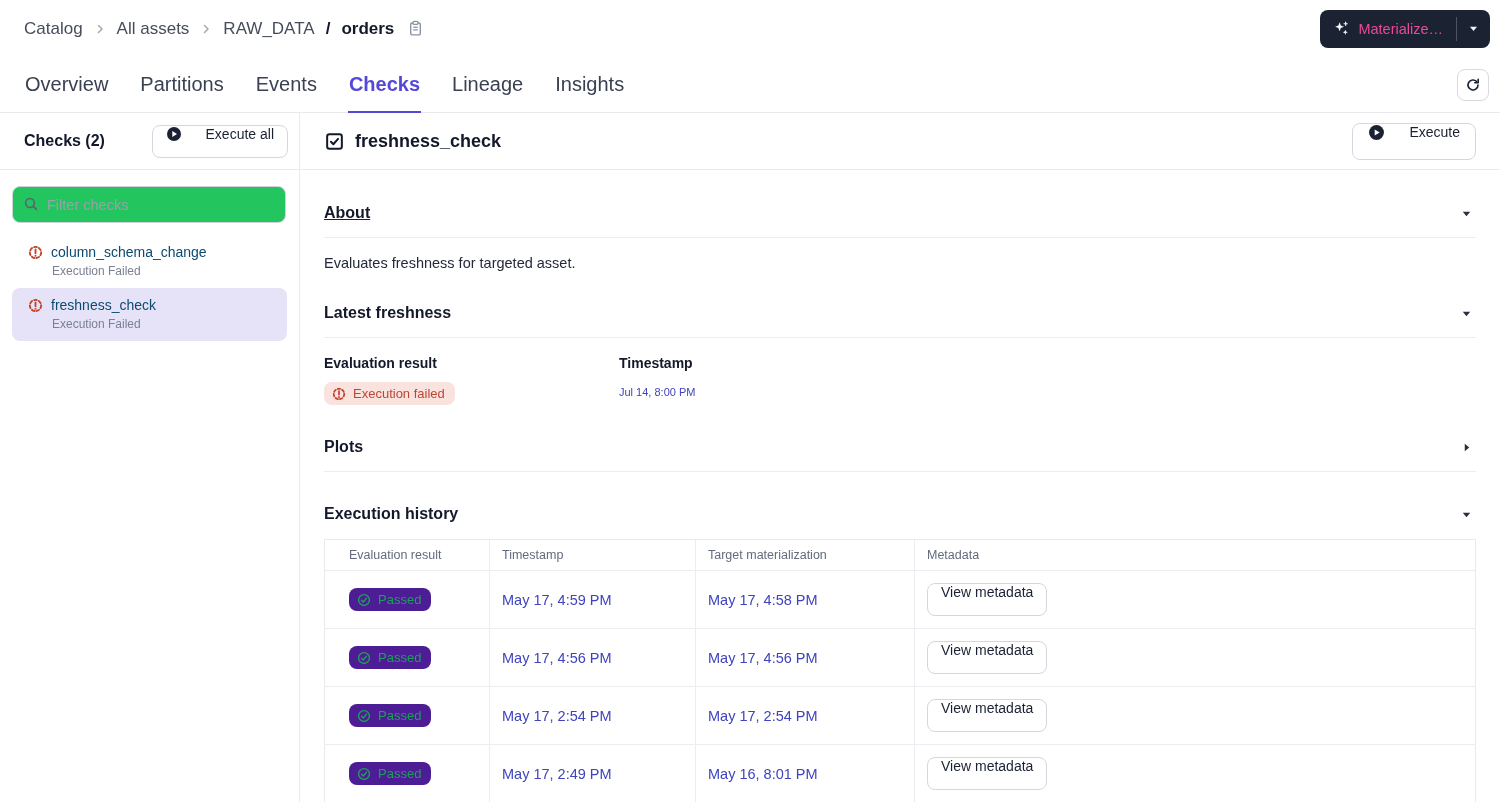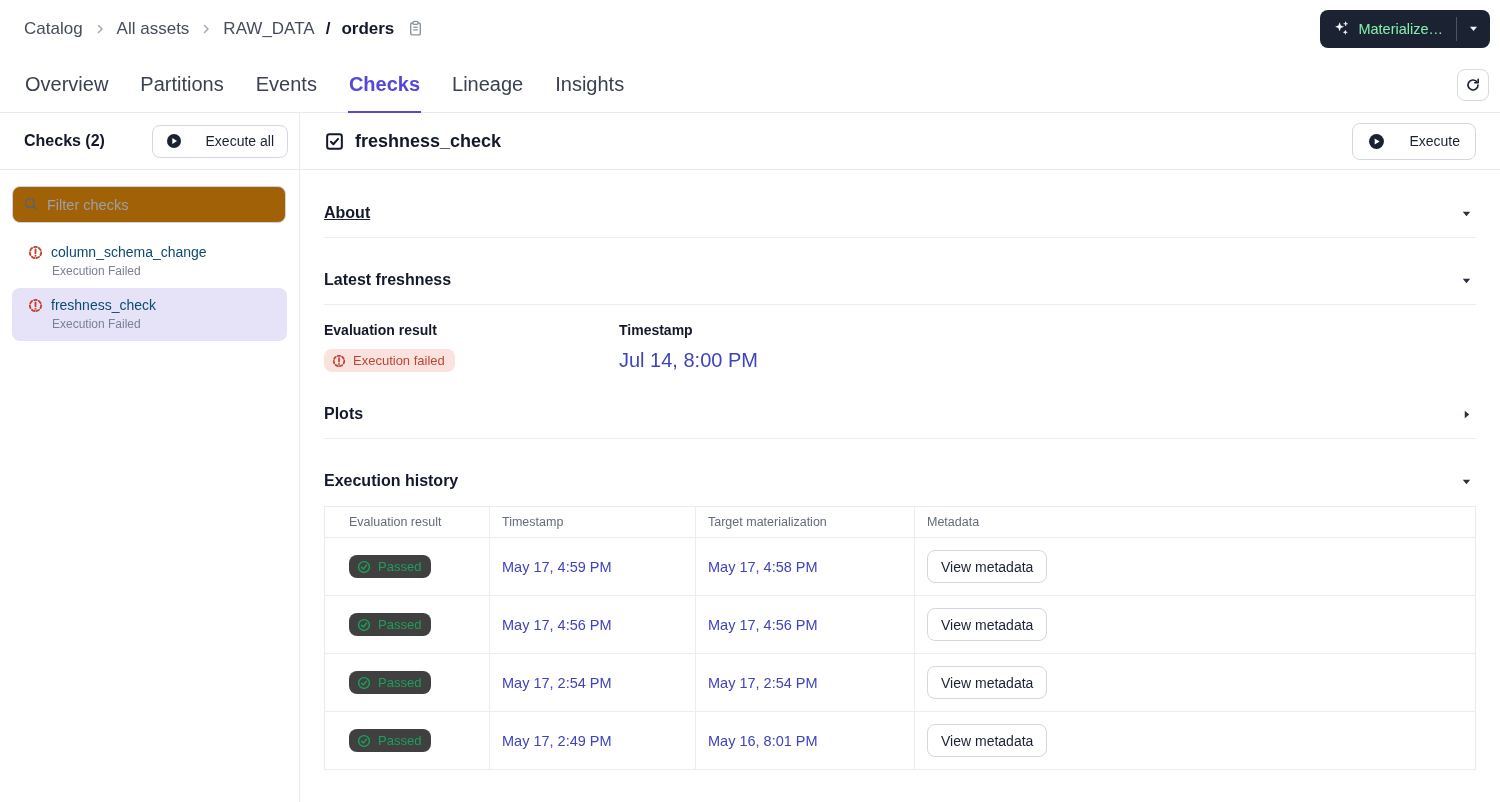--- a/index.html
+++ b/index.html
@@ -9,45 +9,45 @@
     font-family:"Liberation Sans","DejaVu Sans",sans-serif; color:#1A2133;
   }
   .icon { display:inline-flex; align-items:center; justify-content:center; line-height:0; }
 
   
   .topbar { height:57px; display:flex; align-items:center; justify-content:space-between; padding:0 10px 0 24px;gap:12px; }
   .breadcrumb { display:flex; align-items:center; gap:11px; font-size:17px; color:#454C5B; font-weight:500; }
   .crumb { cursor:pointer; }
   .crumb-asset { color:#13192B; font-weight:700; }
   .crumb-slash { color:#13192B; font-weight:700; }
-  .mat-btn { display:flex; align-items:stretch; background:#1B2333; border-radius:8px; color:#86efac; height:38px; overflow:hidden; cursor:pointer; }
+  .mat-btn { display:flex; align-items:stretch; background:#1B2333; border-radius:8px; color:#ec4899; height:38px; overflow:hidden; cursor:pointer; }
   .mat-main { display:flex; align-items:center; gap:8px; padding:0 13px; font-size:14.5px; font-weight:500; }
   .mat-divider { width:1px; background:rgba(255,255,255,0.22); margin:7px 0; }
   .mat-caret { display:flex; align-items:center; padding:0 11px; }
 
   
   .tabsbar { height:56px; display:flex; align-items:center; justify-content:space-between; padding:0 11px 0 24px; border-bottom:1px solid #E9E9EE; }
   .tab-list { display:flex; gap:30px; height:100%; align-items:stretch; }
   .tab { position:relative; background:none; border:none; font-family:inherit; font-size:20px; font-weight:500; color:#3A4152; padding:0 1px; cursor:pointer; }
   .tab.active { color:#5548D9; font-weight:700; }
   .tab.active::after { content:''; position:absolute; left:0; right:0; bottom:-1px; height:2px; background:#5548D9; }
   .icon-btn { width:32px; height:32px; border:1px solid #D9D9E0; border-radius:8px; background:#fff; display:flex; align-items:center; justify-content:center; cursor:pointer; }
 
   
   .layout { display:flex; height:689px; }
   .sidebar { width:300px; flex-shrink:0; border-right:1px solid #E9E9EE; }
   .sidebar-head { height:57px; display:flex; align-items:center; justify-content:space-between; padding:0 11px 0 24px; border-bottom:1px solid #E9E9EE; }
   .sidebar-title { font-size:16px; font-weight:700; color:#13192B; }
 
-  .btn { display:inline-flex; align-items:center; gap:24px; background:#fff; border:1px solid #D6D6DE; border-radius:8px; font-family:inherit; font-size:14px; color:#1A2133; cursor:pointer; }
+  .btn { display:inline-flex; align-items:flex-start; gap:24px; background:#fff; border:1px solid #D6D6DE; border-radius:8px; font-family:inherit; font-size:14px; color:#1A2133; cursor:pointer; }
   .btn-sm { height:33px; padding:0 13px; }
   .btn-md { height:37px; padding:0 15px; }
 
   .filter-wrap { margin:16px 13px 12px 12px; position:relative; }
-  .filter-input { width:100%; height:37px; border:1px solid #D2D2DA; border-radius:8px; padding:0 10px 0 34px; font-family:inherit; font-size:14.5px; color:#1A2133; outline:none; background:#a16207; }
+  .filter-input { width:100%; height:37px; border:1px solid #D2D2DA; border-radius:8px; padding:0 10px 0 34px; font-family:inherit; font-size:14.5px; color:#1A2133; outline:none; background:#22c55e; }
   .filter-input::placeholder { color:#9AA0AC; }
   .search-icon { position:absolute; left:11px; top:10px; }
 
   .check-item { margin:0 12px; padding:9px 10px 10px 16px; border-radius:8px; cursor:pointer; }
   .check-item.selected { background:#E6E3F8; }
   .check-row { display:flex; align-items:center; gap:8px; }
   .check-name { font-size:14px; font-weight:500; color:#0c4a6e; }
   .check-status { margin-left:24px; margin-top:4px; font-size:12px; color:#7A8193; }
 
   
@@ -58,25 +58,25 @@
 
   .sec-head { display:flex; justify-content:space-between; align-items:center; margin:33px 0 15px; }
   .sec-head.first { margin-top:34px;text-decoration:underline; }
   .sec-title { font-size:16px; font-weight:700; color:#13192B; }
   .sec-caret { color:#2A3042; cursor:pointer; padding:2px 4px; }
   .sec-divider { border-top:1px solid #EDEDF1; }
   .about-text { margin-top:17px; font-size:14.5px; color:#232938; }
 
   .latest-grid { display:grid; grid-template-columns:295px auto; margin-top:17px; }
   .field-label { font-size:14px; font-weight:700; color:#13192B; margin-bottom:11px; }
-  .field-value-link { font-size:20px; color:#3F43BE; cursor:pointer; }
+  .field-value-link { font-size:11px; color:#3F43BE; cursor:pointer; }
 
   .badge { display:inline-flex; align-items:center; gap:7px; border-radius:8px; padding:4px 10px 4px 8px; font-size:13px; }
   .badge-danger { background:#FAE3DF; color:#BE4434; }
-  .badge-success { background:#404040; color:#1E9E5A; }
+  .badge-success { background:#4c1d95; color:#1E9E5A; }
 
   
   .history-table { margin-top:16px; border:1px solid #E9E9EE; border-bottom:none; }
   .ht-head, .ht-row { display:grid; grid-template-columns:165px 206px 219px 1fr; }
   .ht-head { height:31px; border-bottom:1px solid #EDEDF1; }
   .ht-hcell { display:flex; align-items:center; padding-left:12px; font-size:12.5px; color:#636B7C; border-right:1px solid #EDEDF1; }
   .ht-hcell.c1 { padding-left:24px; }
   .ht-hcell:last-child { border-right:none; }
   .ht-row { height:58px; border-bottom:1px solid #EDEDF1; }
   .ht-cell { display:flex; align-items:center; padding-left:12px; border-right:1px solid #EDEDF1; }
@@ -237,20 +237,21 @@
 
       <div class="sec-head first">
         <span class="sec-title">About</span>
         <span class="sec-caret icon">
           <svg width="11" height="11" viewBox="0 0 10 10">
               <path d="M1.6 3.3h6.8L5 7.4z" fill="#2A3042"></path>
             </svg>
         </span>
       </div>
       <div class="sec-divider"></div>
+      <div class="about-text">Evaluates freshness for targeted asset.</div>
 
       <div class="sec-head">
         <span class="sec-title">Latest freshness</span>
         <span class="sec-caret icon">
           <svg width="11" height="11" viewBox="0 0 10 10">
               <path d="M1.6 3.3h6.8L5 7.4z" fill="#2A3042"></path>
             </svg>
         </span>
       </div>
       <div class="sec-divider"></div>

